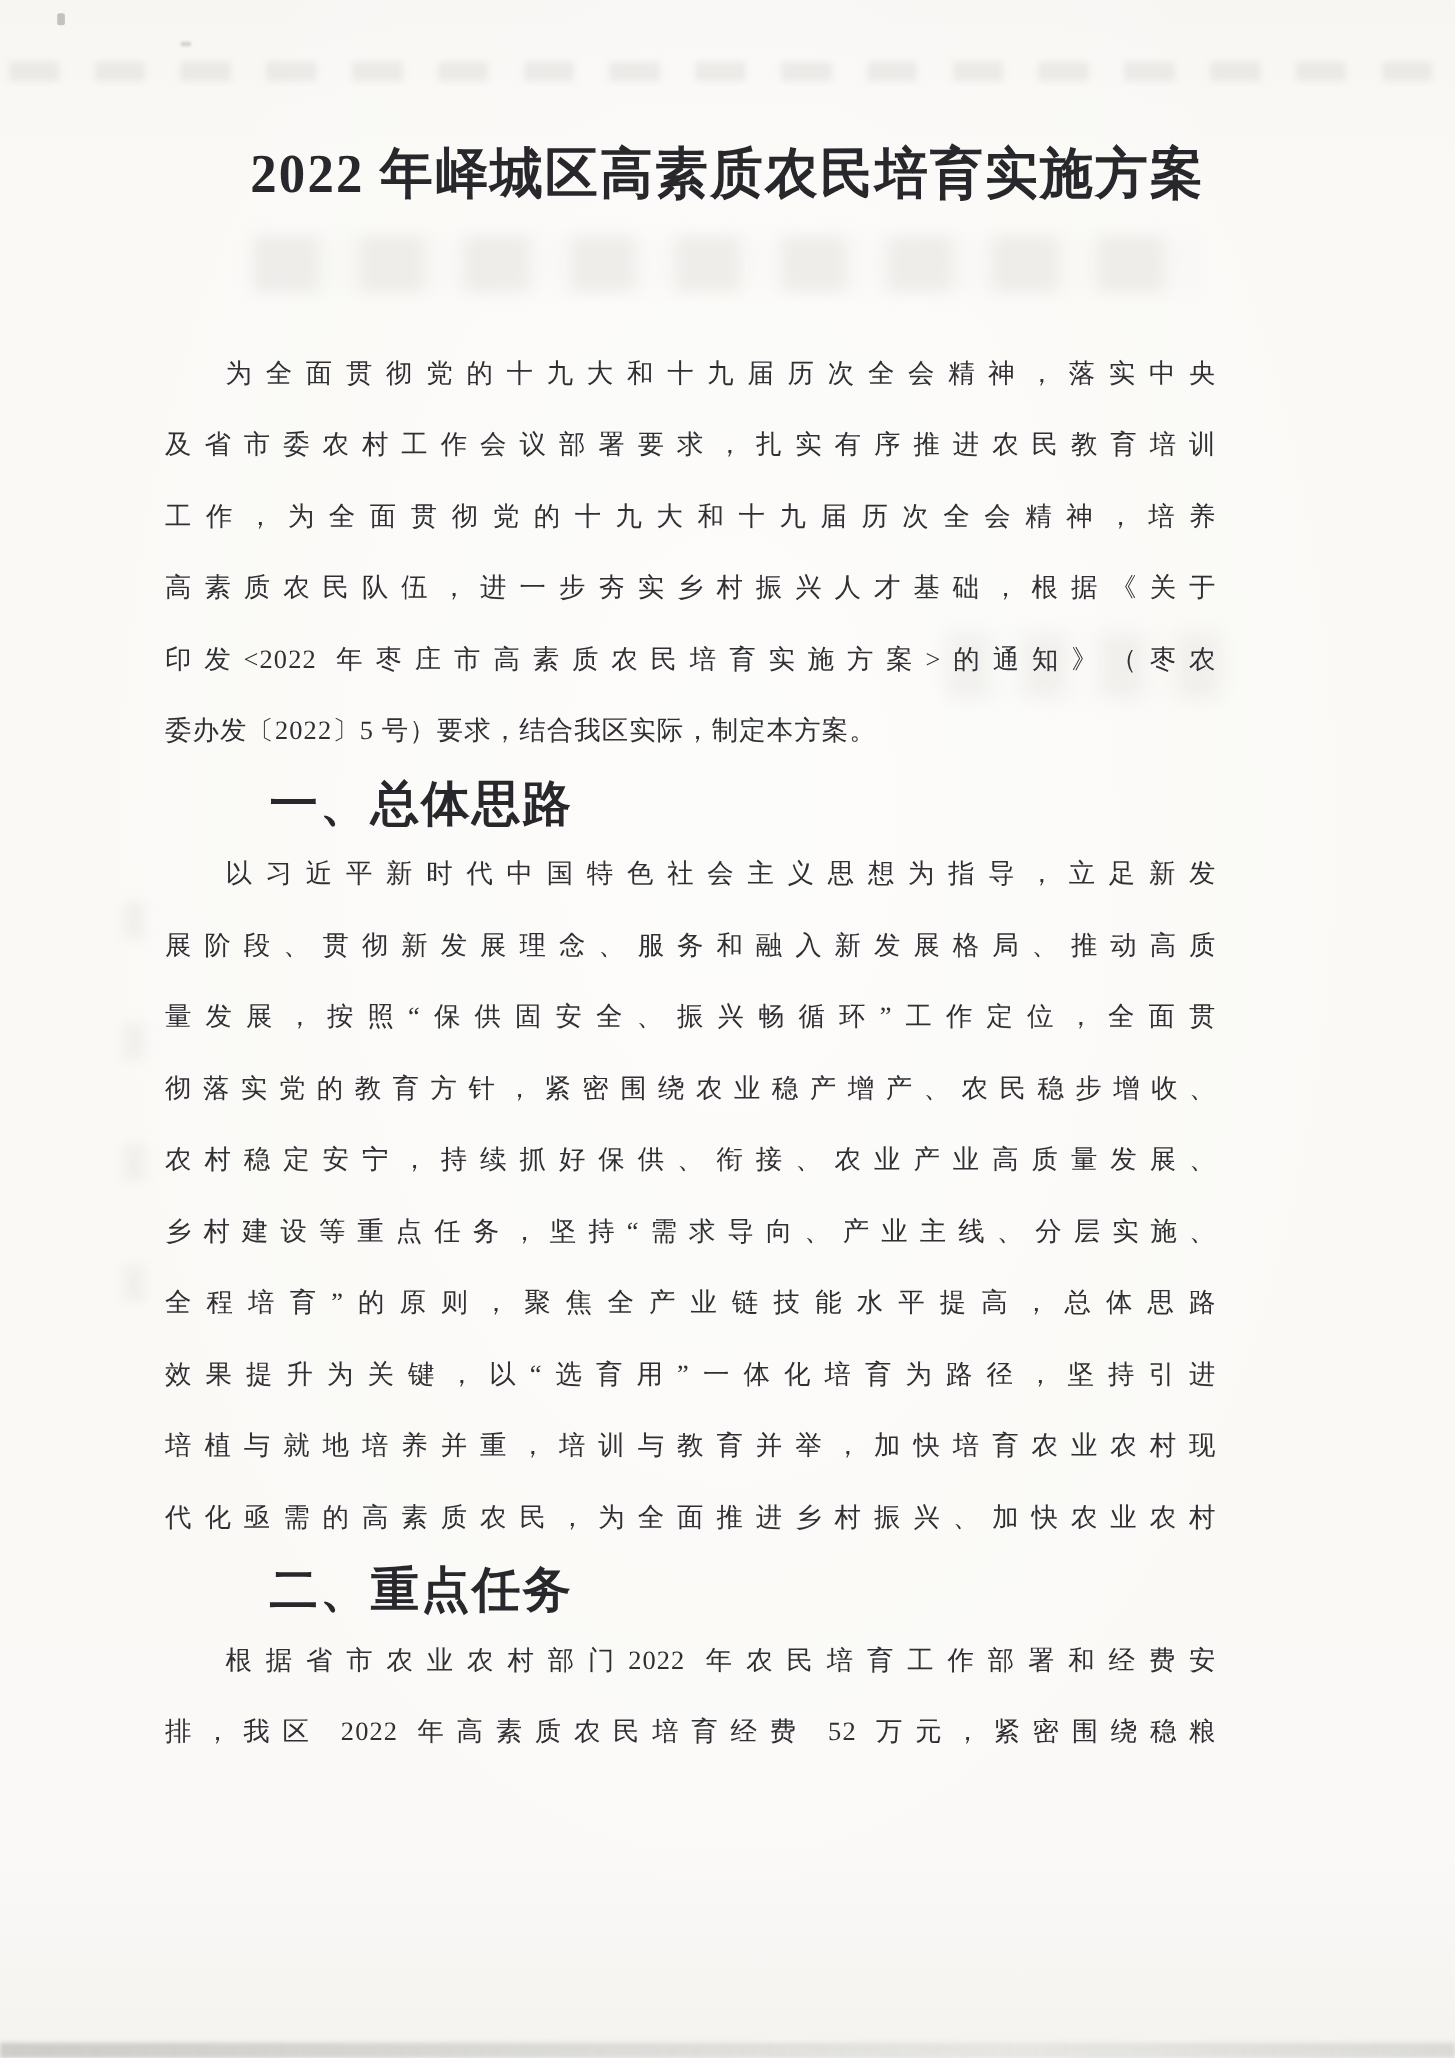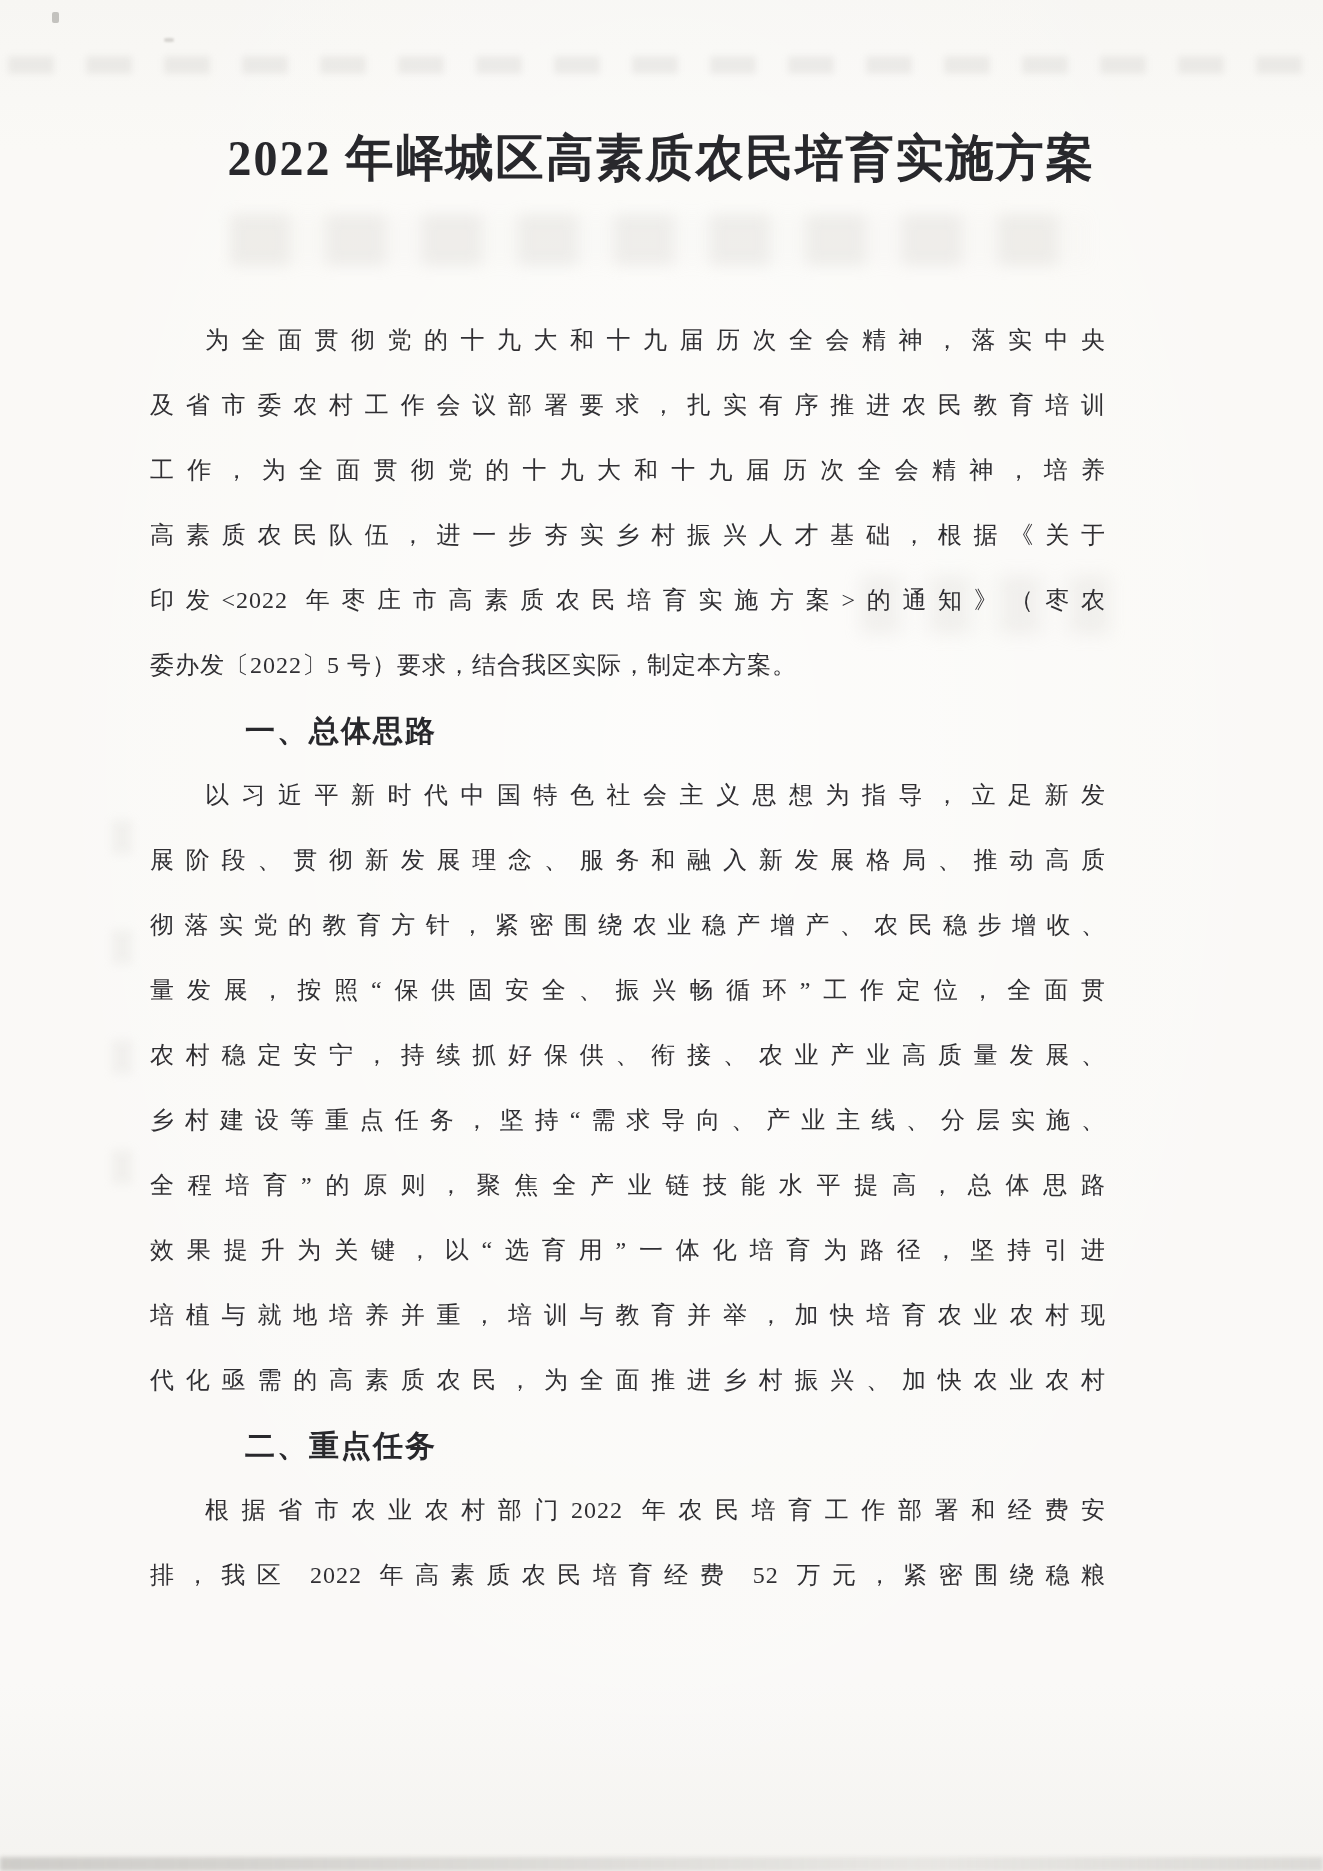--- a/index.html
+++ b/index.html
@@ -30,21 +30,21 @@
     letter-spacing:1px;
     text-align:justify;text-align-last:justify;
     overflow:hidden;white-space:nowrap;
     text-justify:inter-character;
     color:var(--ink,#302f33);
   }
   .paragraph .line:first-child{text-indent:55px;}
   .paragraph .line.short{text-align-last:left;}
   .heading{
     font-family:"Liberation Sans","DejaVu Sans",sans-serif;
-    font-weight:bold;font-size:30px;line-height:65px;height:65px;
+    font-weight:bold;font-size:44px;line-height:65px;height:65px;
     padding-left:95px;letter-spacing:2px;
     color:var(--ink-dark,#28282c);
   }
   
   .artifact{position:absolute;pointer-events:none;}
   .ghost-band-top{
     left:8px;top:56px;width:1300px;height:18px;
     background:repeating-linear-gradient(90deg,
       rgba(190,188,184,.45) 0 46px, rgba(190,188,184,0) 46px 78px);
     filter:blur(3px);opacity:.5;
@@ -97,22 +97,22 @@
         <div class="line">及省市委农村工作会议部署要求，扎实有序推进农民教育培训</div>
         <div class="line">工作，为全面贯彻党的十九大和十九届历次全会精神，培养</div>
         <div class="line">高素质农民队伍，进一步夯实乡村振兴人才基础，根据《关于</div>
         <div class="line">印发&lt;2022 年枣庄市高素质农民培育实施方案&gt;的通知》（枣农</div>
         <div class="line short">委办发〔2022〕5 号）要求，结合我区实际，制定本方案。</div>
       </div>
       <div class="block heading">一、总体思路</div>
       <div class="block paragraph">
         <div class="line">以习近平新时代中国特色社会主义思想为指导，立足新发</div>
         <div class="line">展阶段、贯彻新发展理念、服务和融入新发展格局、推动高质</div>
+        <div class="line">量发展，按照“保供固安全、振兴畅循环”工作定位，全面贯</div>
         <div class="line">彻落实党的教育方针，紧密围绕农业稳产增产、农民稳步增收、</div>
-        <div class="line">量发展，按照“保供固安全、振兴畅循环”工作定位，全面贯</div>
         <div class="line">农村稳定安宁，持续抓好保供、衔接、农业产业高质量发展、</div>
         <div class="line">乡村建设等重点任务，坚持“需求导向、产业主线、分层实施、</div>
         <div class="line">全程培育”的原则，聚焦全产业链技能水平提高，总体思路</div>
         <div class="line">效果提升为关键，以“选育用”一体化培育为路径，坚持引进</div>
         <div class="line">培植与就地培养并重，培训与教育并举，加快培育农业农村现</div>
         <div class="line">代化亟需的高素质农民，为全面推进乡村振兴、加快农业农村</div>
       </div>
       <div class="block heading">二、重点任务</div>
       <div class="block paragraph">
         <div class="line">根据省市农业农村部门2022 年农民培育工作部署和经费安</div>

